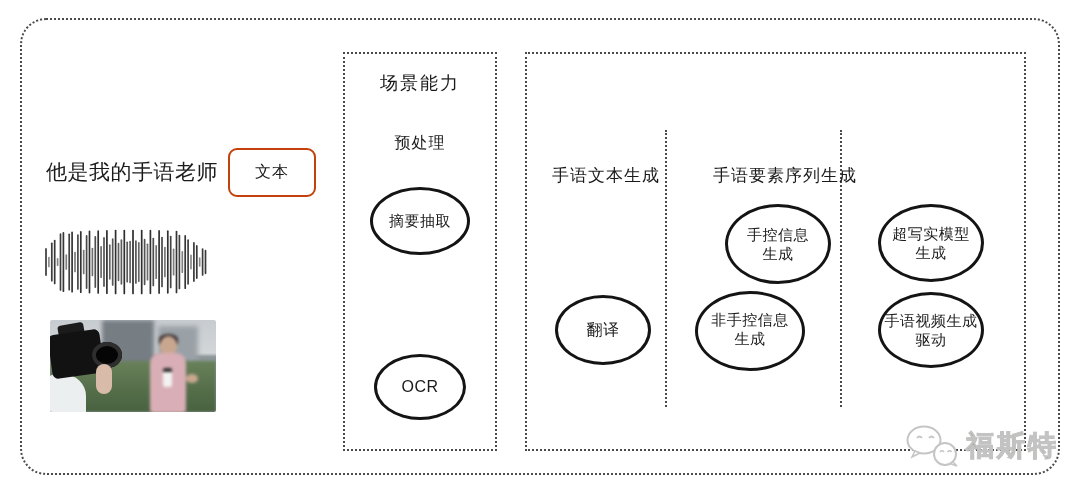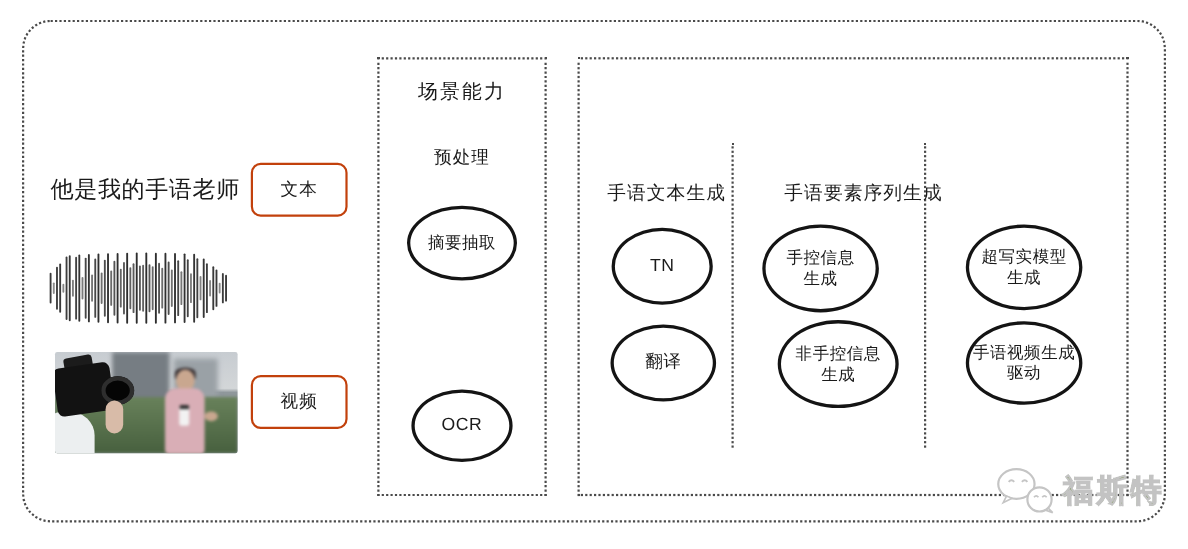--- a/index.html
+++ b/index.html
@@ -57,43 +57,40 @@
   .sn1{top:133px;width:94px;height:62px;}
   .sn2{top:210px;width:86px;height:60px;font-size:16px;}
   .sn3{top:300px;width:86px;height:60px;font-size:16px;}
   
   .col-sep{position:absolute;top:76px;height:277px;border-left:2px dotted #4a4a4a;}
   .sep1{left:138px;} .sep2{left:313px;}
   .col-header{position:absolute;top:110px;transform:translateX(-50%);font-size:17px;letter-spacing:1px;white-space:nowrap;}
   .ch1{left:79px;} .ch2{left:218px;margin-left:40px;} .ch3{left:407px;}
   .cn11{left:29px;top:153px;width:86px;height:64px;font-size:16px;}
   .cn12{left:28px;top:241px;width:90px;height:64px;font-size:16px;}
-  .cn21{left:166px;top:150px;width:100px;height:74px;}
-  .cn22{left:180px;top:237px;width:104px;height:74px;}
+  .cn21{left:198px;top:150px;width:100px;height:74px;}
+  .cn22{left:168px;top:237px;width:104px;height:74px;font-family:Liberation Mono, monospace;}
   .cn31{left:351px;top:150px;width:100px;height:72px;}
   .cn32{left:351px;top:238px;width:100px;height:70px;}
   
   .watermark{position:absolute;left:903px;top:423px;display:flex;align-items:center;gap:5px;}
   .wm-text{font-size:28px;font-weight:bold;color:#4d7c0f;letter-spacing:3px;
     -webkit-text-stroke:1px #c3c3c3;text-shadow:0 0 1px #dddddd;}
 </style>
 </head>
 <body>
 
 <div class="canvas">
 
   <div class="outer-border"></div>
 
   <div class="sentence">他是我的手语老师</div>
 
   <div class="io-box io-text">
     <span>文本</span>
-  </div>
-  <div class="io-box io-video">
-    <span>视频</span>
   </div>
 
   <svg class="waveform" id="waveform" viewBox="0 0 166 66" stroke="#2e2e2e" stroke-width="1.7" stroke-linecap="round">
       <line x1="2.0" y1="19.9" x2="2.0" y2="46.1" opacity="0.94"></line>
       <line x1="4.9" y1="28.6" x2="4.9" y2="37.4" opacity="0.55"></line>
       <line x1="7.8" y1="14.3" x2="7.8" y2="51.7" opacity="0.93"></line>
       <line x1="10.7" y1="11.5" x2="10.7" y2="54.5" opacity="0.95"></line>
       <line x1="13.6" y1="29.8" x2="13.6" y2="36.2" opacity="0.58"></line>
       <line x1="16.5" y1="5.0" x2="16.5" y2="61.0" opacity="0.92"></line>
       <line x1="19.4" y1="3.8" x2="19.4" y2="62.2" opacity="0.96"></line>
@@ -175,21 +172,20 @@
     <div class="node sn sn3">OCR</div>
   </div>
 
   <div class="cap-box core-box">
     <div class="col-sep sep1"></div>
     <div class="col-sep sep2"></div>
 
     <div class="col-header ch1">手语文本生成</div>
     <div class="col-header ch2">手语要素序列生成</div>
 
-    <div class="node cn11">TN</div>
     <div class="node cn12">翻译</div>
     <div class="node cn21">手控信息
 生成</div>
     <div class="node cn22">非手控信息
 生成</div>
     <div class="node cn31">超写实模型
 生成</div>
     <div class="node cn32">手语视频生成
 驱动</div>
   </div>

